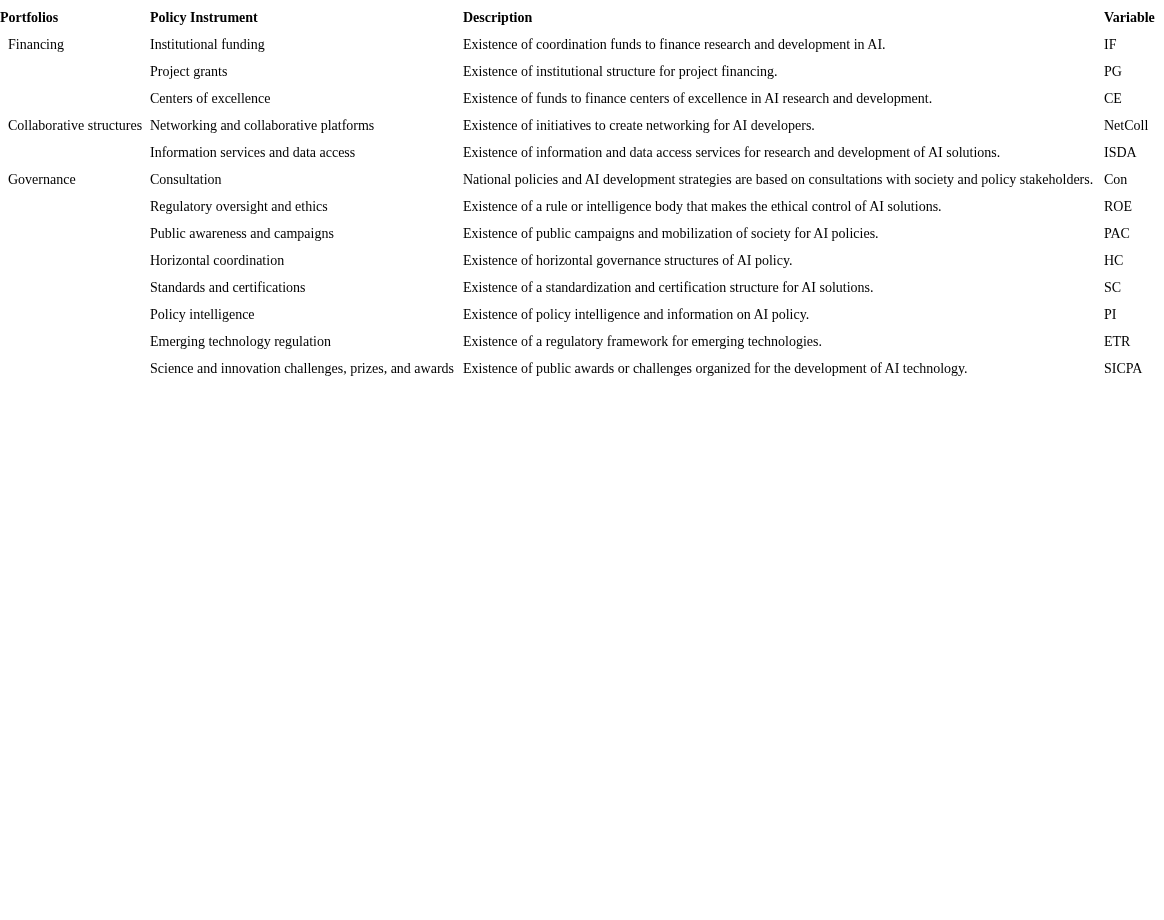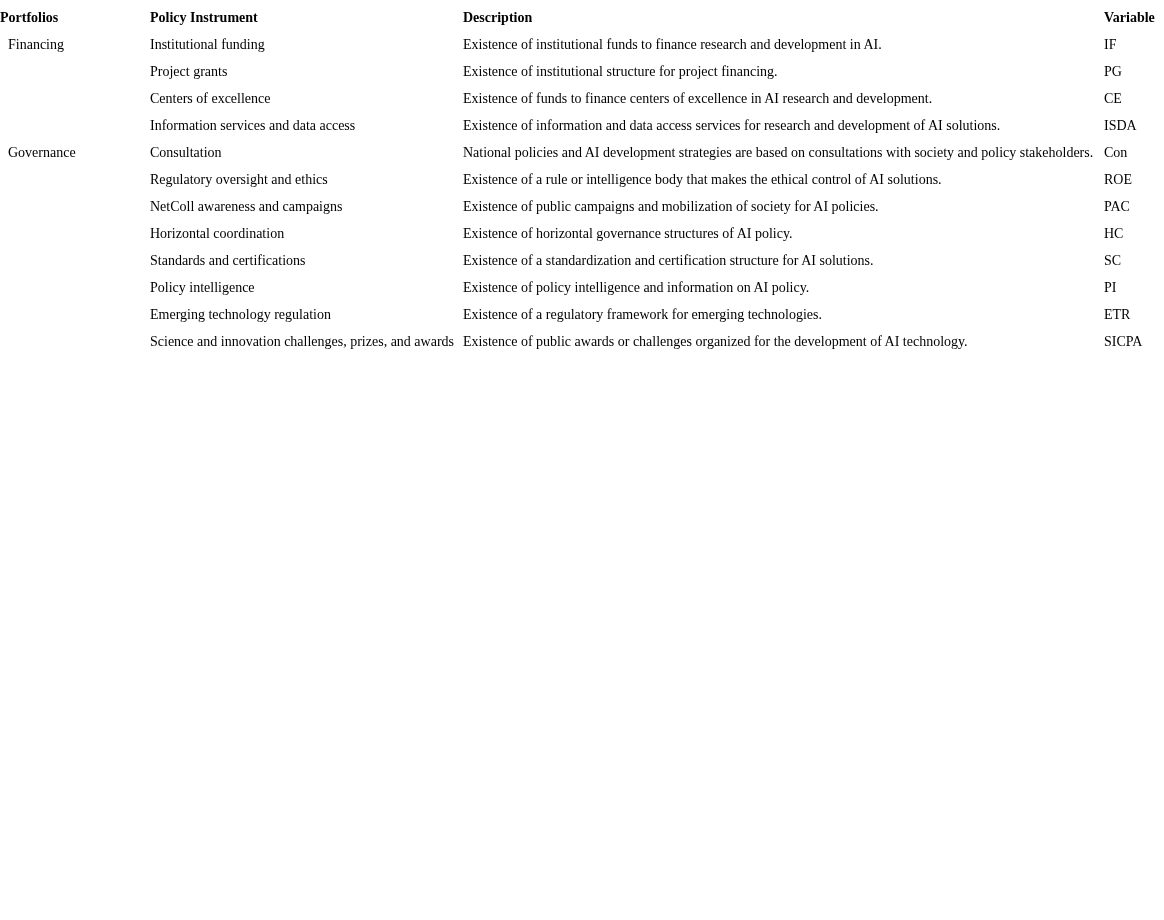--- a/index.html
+++ b/index.html
@@ -56,40 +56,46 @@
       <th class="cell-portfolio">Portfolios</th>
       <th>Policy Instrument</th>
       <th>Description</th>
       <th>Variable</th>
     </tr>
   </thead>
   <tbody>
   <tr>
     <td class="cell-portfolio">Financing</td>
     <td>Institutional funding</td>
-    <td>Existence of institutional funds to finance research and development in AI.</td>
+    <td>Existence of coordination funds to finance research and development in AI.</td>
     <td>IF</td>
   </tr>
 
   <tr>
     <td class="cell-portfolio"></td>
     <td>Project grants</td>
     <td>Existence of institutional structure for project financing.</td>
     <td>PG</td>
   </tr>
 
 
   <tr>
     <td class="cell-portfolio"></td>
     <td>Centers of excellence</td>
     <td>Existence of funds to finance centers of excellence in AI research and development.</td>
     <td>CE</td>
   </tr>
 
 
+  <tr>
+    <td class="cell-portfolio">Collaborative structures</td>
+    <td>Networking and collaborative platforms</td>
+    <td>Existence of initiatives to create networking for AI developers.</td>
+    <td>NetColl</td>
+  </tr>
 
 
   <tr>
     <td class="cell-portfolio"></td>
     <td>Information services and data access</td>
     <td>Existence of information and data access services for research and development of AI solutions.</td>
     <td>ISDA</td>
   </tr>
 
   <tr>
@@ -101,21 +107,21 @@
 
   <tr>
     <td class="cell-portfolio"></td>
     <td>Regulatory oversight and ethics</td>
     <td>Existence of a rule or intelligence body that makes the ethical control of AI solutions.</td>
     <td>ROE</td>
   </tr>
 
   <tr>
     <td class="cell-portfolio"></td>
-    <td>NetColl awareness and campaigns</td>
+    <td>Public awareness and campaigns</td>
     <td>Existence of public campaigns and mobilization of society for AI policies.</td>
     <td>PAC</td>
   </tr>
 
   <tr>
     <td class="cell-portfolio"></td>
     <td>Horizontal coordination</td>
     <td>Existence of horizontal governance structures of AI policy.</td>
     <td>HC</td>
   </tr>

